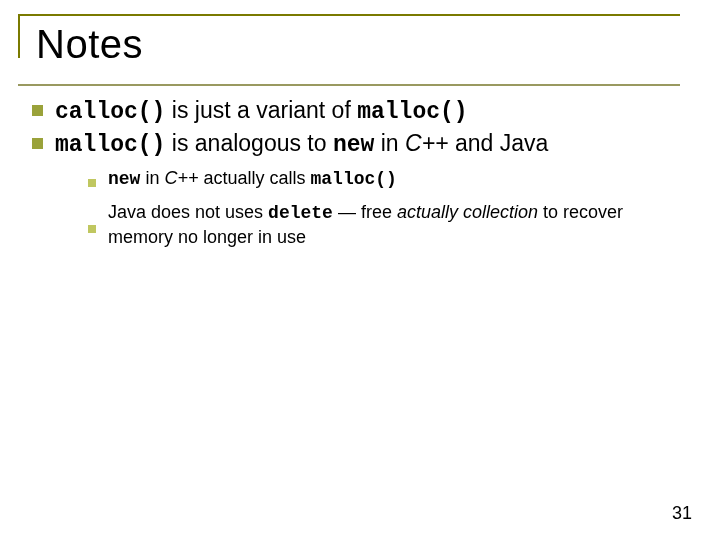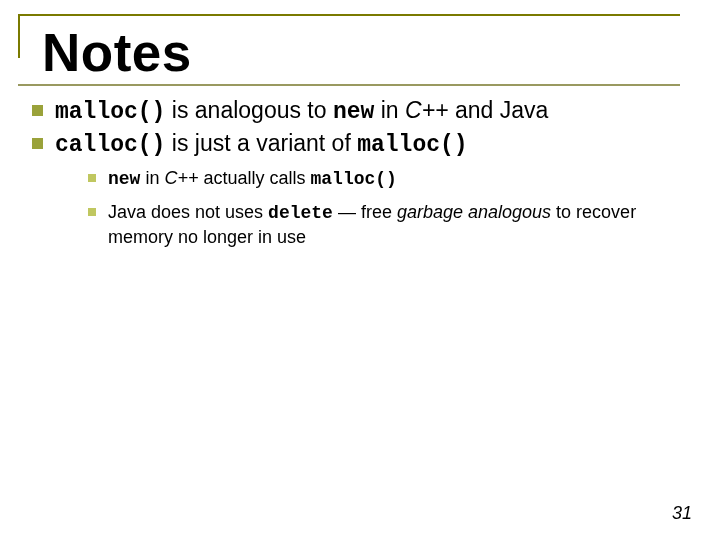--- a/index.html
+++ b/index.html
@@ -30,24 +30,24 @@
   .rule-top .tick {
     position: absolute;
     left: 0;
     top: 0;
     width: 2px;
     height: 42px;
     background: #7a7a00;
   }
   .title {
     position: absolute;
-    left: 42px;
+    left: 36px;
     top: 22px;
-    font-size: 53px;
-    font-weight: 700;
+    font-size: 40px;
+    font-weight: 400;
     letter-spacing: 0.5px;
   }
   .rule-under {
     position: absolute;
     left: 18px;
     right: 40px;
     top: 84px;
     border-top: 2px solid #999960;
   }
   .body {
@@ -71,21 +71,21 @@
     margin-top: 9px;
     margin-right: 12px;
   }
   .b1 .txt { flex: 1 1 auto; }
   .sub {
     margin: 6px 0 10px 56px;
     font-size: 18px;
   }
   .sub .row {
     display: flex;
-    align-items: flex-start;
+    align-items: center;
     margin-bottom: 2px;
   }
   .sub .sq2 {
     flex: 0 0 auto;
     width: 8px;
     height: 8px;
     background: #c0c760;
     margin-top: 7px;
     margin-right: 12px;
   }
@@ -94,67 +94,66 @@
     font-family: "Courier New", Courier, monospace;
     font-weight: bold;
   }
   .ital { font-style: italic; }
   .pagenum {
     position: absolute;
     right: 28px;
     bottom: 16px;
     font-size: 18px;
     color: #000;
-    font-style: italic;
   }
 </style>
 </head>
 <body>
 
 <div class="slide">
 
   <div class="rule-top">
     <div class="tick"></div>
   </div>
 
   <div class="title">Notes</div>
 
   <div class="rule-under"></div>
 
   <div class="body">
 
     <div class="b1">
       <div class="sq"></div>
       <div class="txt">
-        <span class="mono">malloc()</span><span> is analogous to </span><span class="mono">new</span><span> in </span><span class="ital">C++</span><span> and Java</span>
+        <span class="mono">calloc()</span><span> is just a variant of </span><span class="mono">malloc()</span>
       </div>
     </div>
 
     <div class="b1">
       <div class="sq"></div>
       <div class="txt">
-        <span class="mono">calloc()</span><span> is just a variant of </span><span class="mono">malloc()</span>
+        <span class="mono">malloc()</span><span> is analogous to </span><span class="mono">new</span><span> in </span><span class="ital">C++</span><span> and Java</span>
       </div>
     </div>
 
     <div class="sub">
       <div class="row">
         <div class="sq2"></div>
         <div class="txt">
           <span class="mono">new</span><span> in </span><span class="ital">C++</span><span> actually calls </span><span class="mono">malloc()</span>
         </div>
       </div>
     </div>
 
 
     <div class="sub">
       <div class="row">
         <div class="sq2"></div>
         <div class="txt">
-          <span>Java does not uses </span><span class="mono">delete</span><span> — free </span><span class="ital">garbage analogous</span><span> to recover memory no longer in use</span>
+          <span>Java does not uses </span><span class="mono">delete</span><span> — free </span><span class="ital">actually collection</span><span> to recover memory no longer in use</span>
         </div>
       </div>
     </div>
 
   </div>
 
   <div class="pagenum">31</div>
 
 </div>
 

